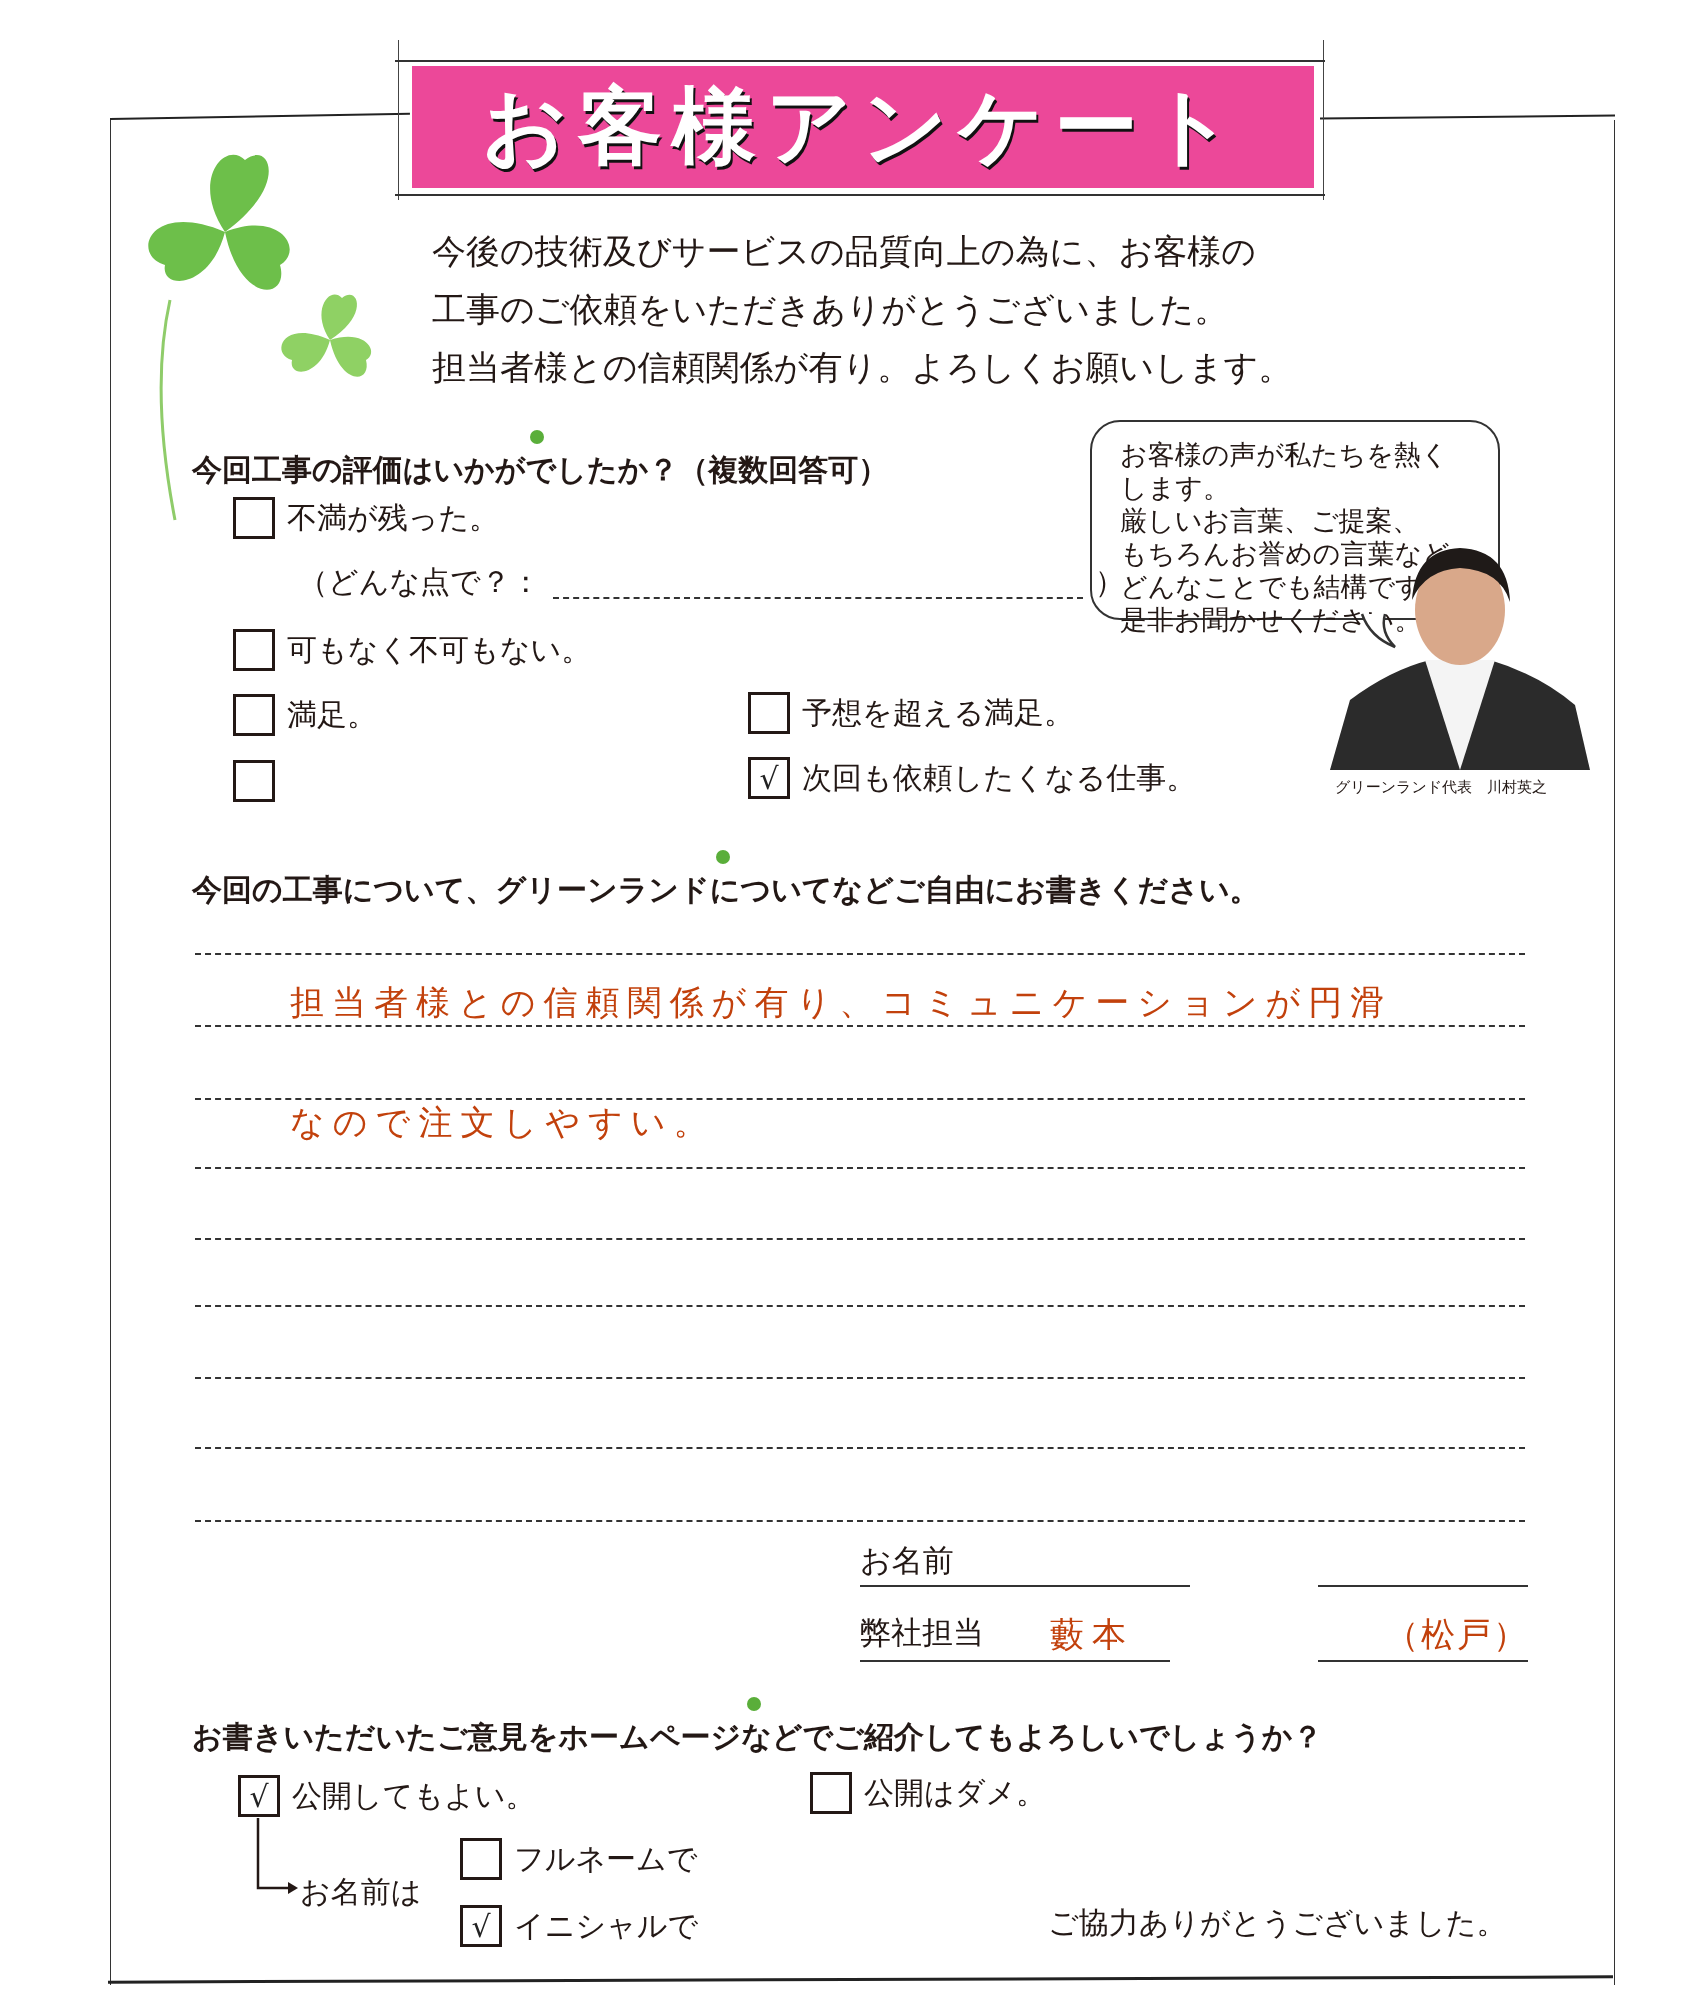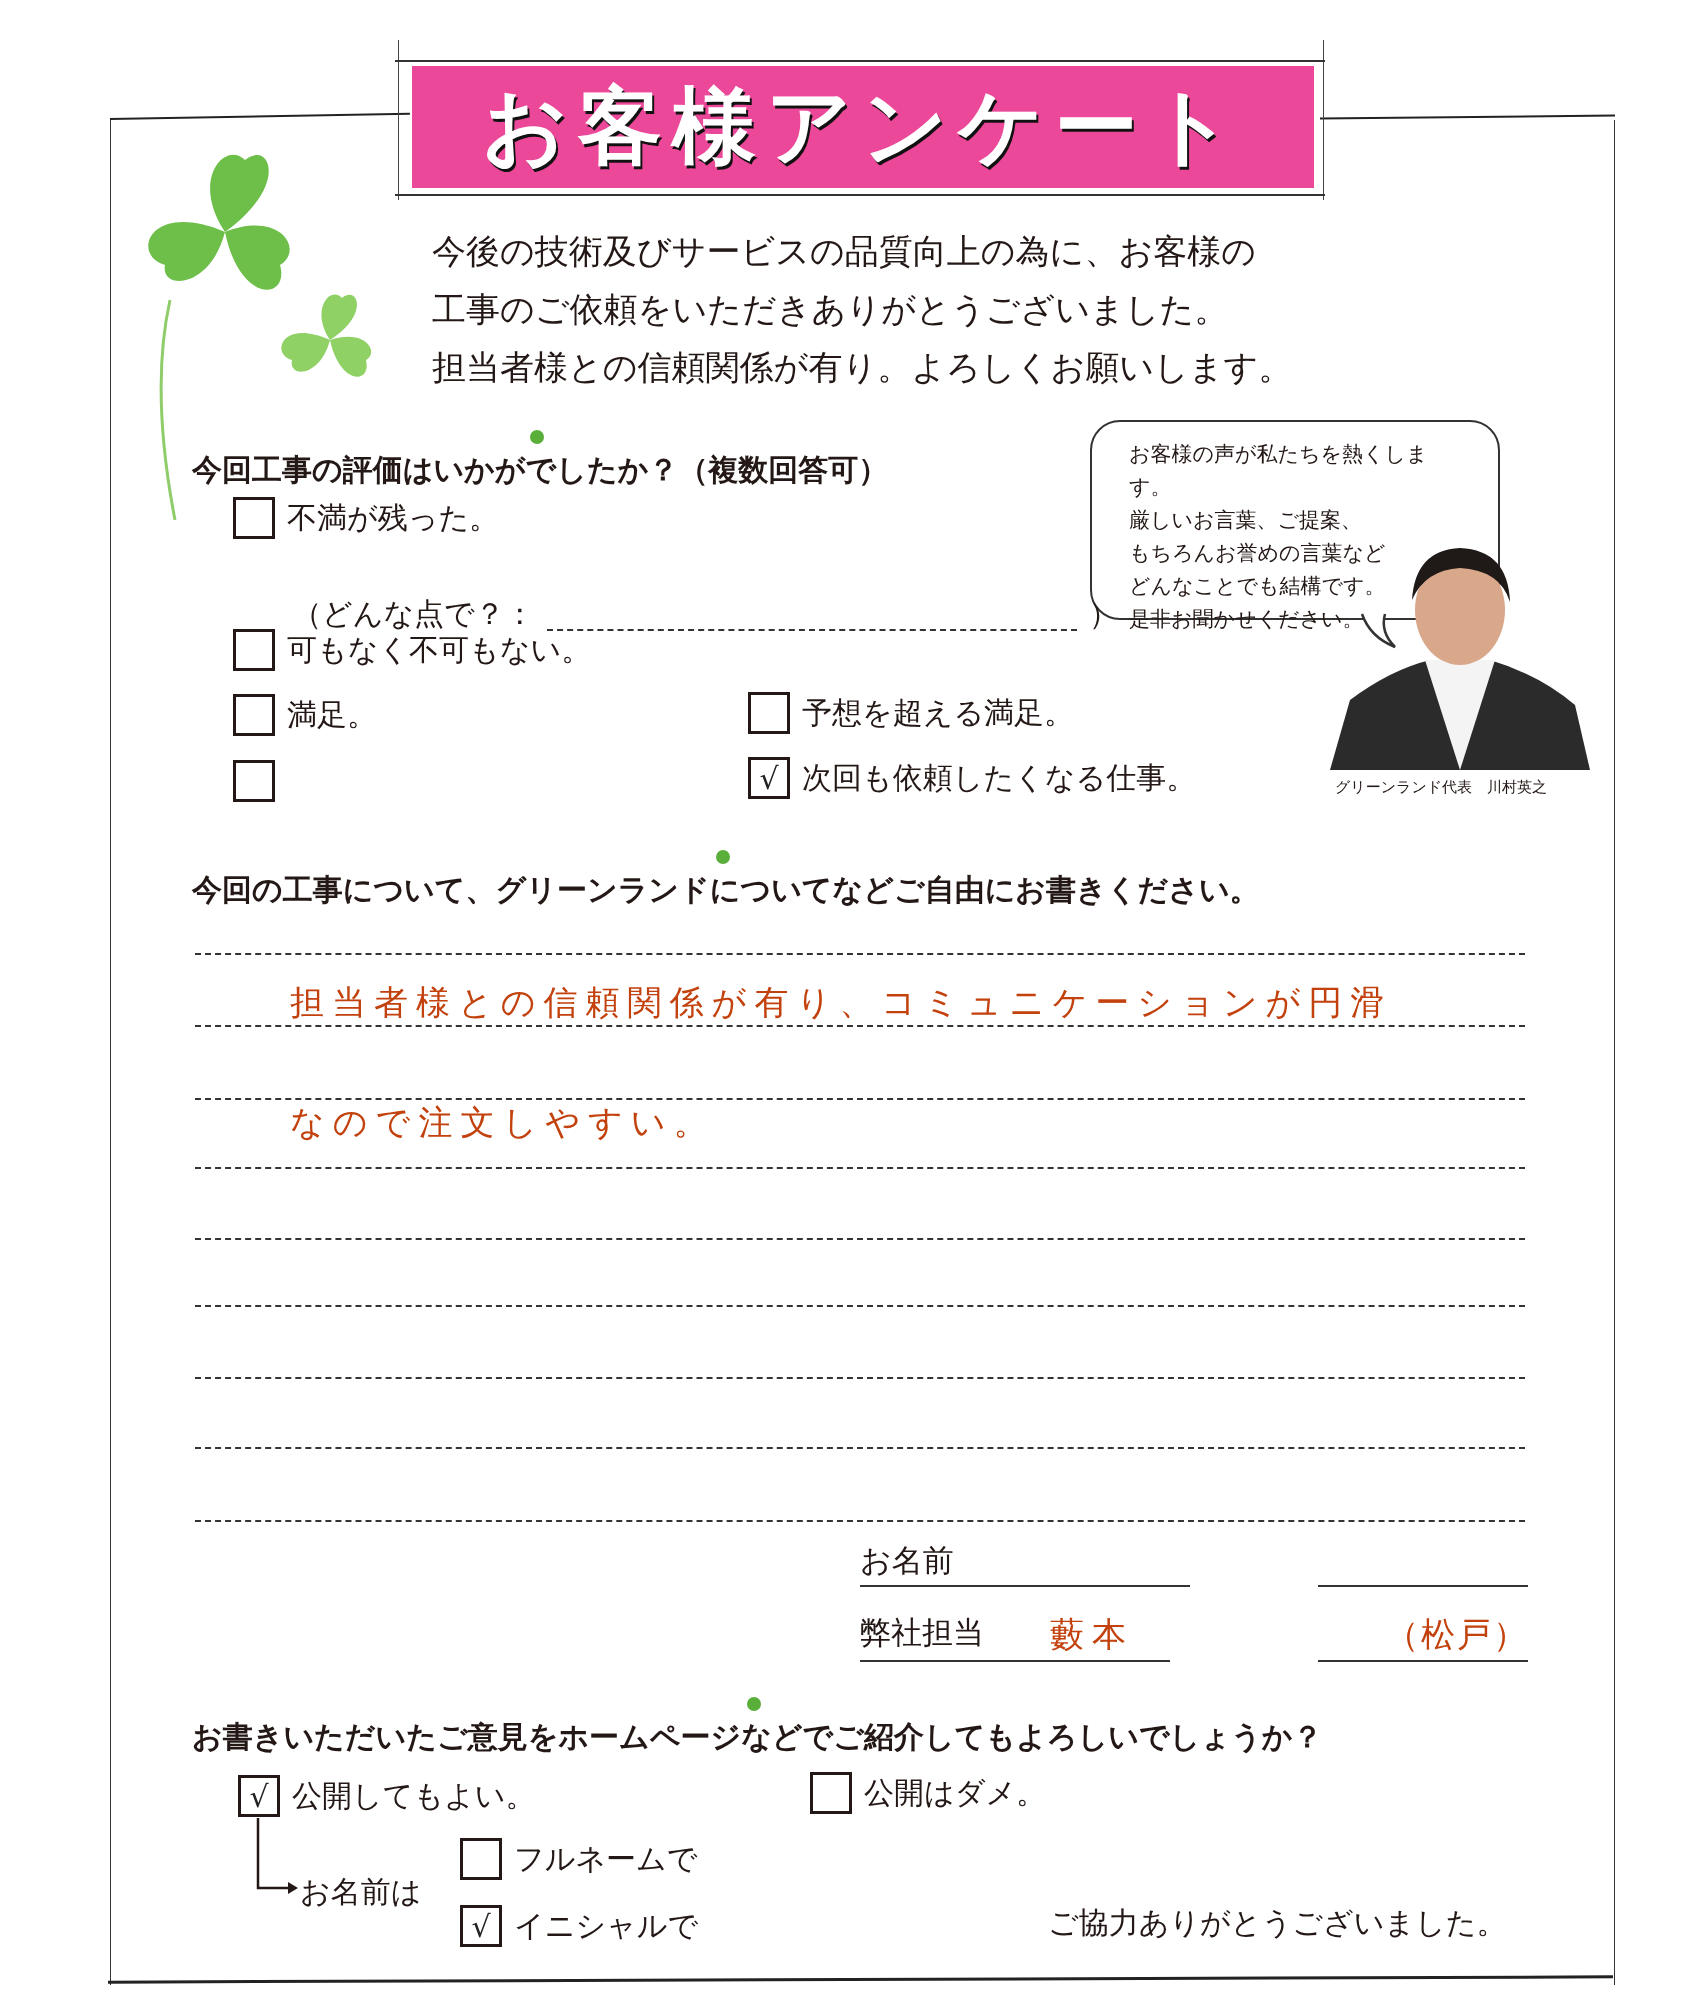--- a/index.html
+++ b/index.html
@@ -15,21 +15,21 @@
   .title-guide-h2{left:395px;top:194px;width:930px;border-top:2px solid #333;}
   .title-box{left:412px;top:66px;width:902px;height:122px;background:#ec4899;display:flex;align-items:center;justify-content:center;}
   .title-text{color:#fff;font-size:84px;font-weight:bold;letter-spacing:10px;text-shadow:2px 3px 0 #111;}
   .intro{left:432px;top:222px;font-size:34px;line-height:58px;font-weight:normal;color:#231815;}
   .clover{left:130px;top:140px;}
   .q-title{font-size:30px;font-weight:bold;display:flex;align-items:center;gap:6px;flex-direction:column;}
   .dot{width:14px;height:14px;border-radius:50%;background:#5aae3a;display:inline-block;margin-right:6px;}
   .cb{width:42px;height:42px;border:3px solid #231815;box-sizing:border-box;display:inline-flex;align-items:center;justify-content:center;font-size:30px;font-family:"DejaVu Serif",serif;color:#222;}
   .opt{display:flex;align-items:center;gap:12px;font-size:30px;}
   .dashline{border-top:2px dashed #333;}
-  .bubble{left:1090px;top:420px;width:410px;height:200px;border:2.5px solid #333;border-radius:30px;padding:16px 37px;box-sizing:border-box;font-size:21px;line-height:33px;}
+  .bubble{left:1090px;top:420px;width:410px;height:200px;border:2.5px solid #333;border-radius:30px;padding:16px 28px;box-sizing:border-box;font-size:27px;line-height:33px;}
   .bubble-tail{left:1360px;top:612px;width:40px;height:40px;}
   .photo{left:1330px;top:530px;width:260px;height:240px;}
   .caption{left:1335px;top:778px;font-size:15px;}
   .hand{font-family:"DejaVu Serif",serif;font-size:34px;color:#c2410c;letter-spacing:8px;}
 </style>
 </head>
 <body>
 
 <div class="abs frame"></div>
 <div class="abs frame-top-l"></div>
@@ -85,21 +85,21 @@
 
 <div class="abs q-title" style="left:192px;top:430px;">
   <span class="dot"></span>
   <span>今回工事の評価はいかがでしたか？（複数回答可）</span>
 </div>
 
 <div class="abs opt" style="left:233px;top:497px;">
   <span class="cb"></span>
   <span>不満が残った。</span>
 </div>
-<div class="abs opt" style="left:292px;top:562px;font-size:30px;margin-top:32px;">
+<div class="abs opt" style="left:298px;top:562px;font-size:30px;">
   <span>（どんな点で？：</span>
   <span class="dashline" style="width:530px;margin-top:30px;"></span>
   <span>）</span>
 </div>
 <div class="abs opt" style="left:233px;top:629px;">
   <span class="cb"></span>
   <span>可もなく不可もない。</span>
 </div>
 <div class="abs opt" style="left:233px;top:694px;">
   <span class="cb"></span>

